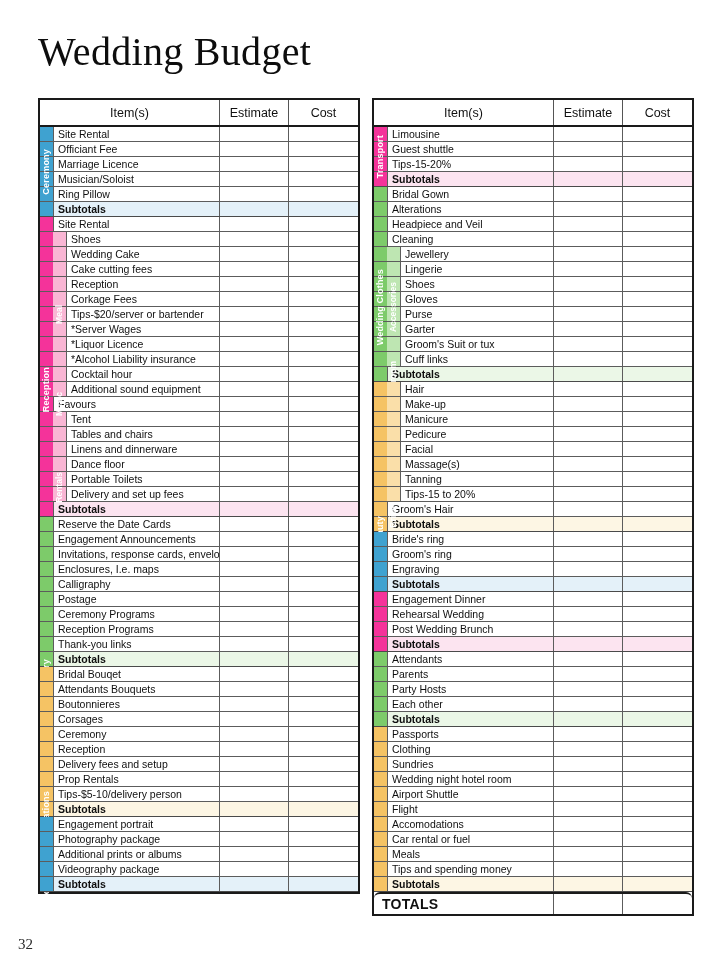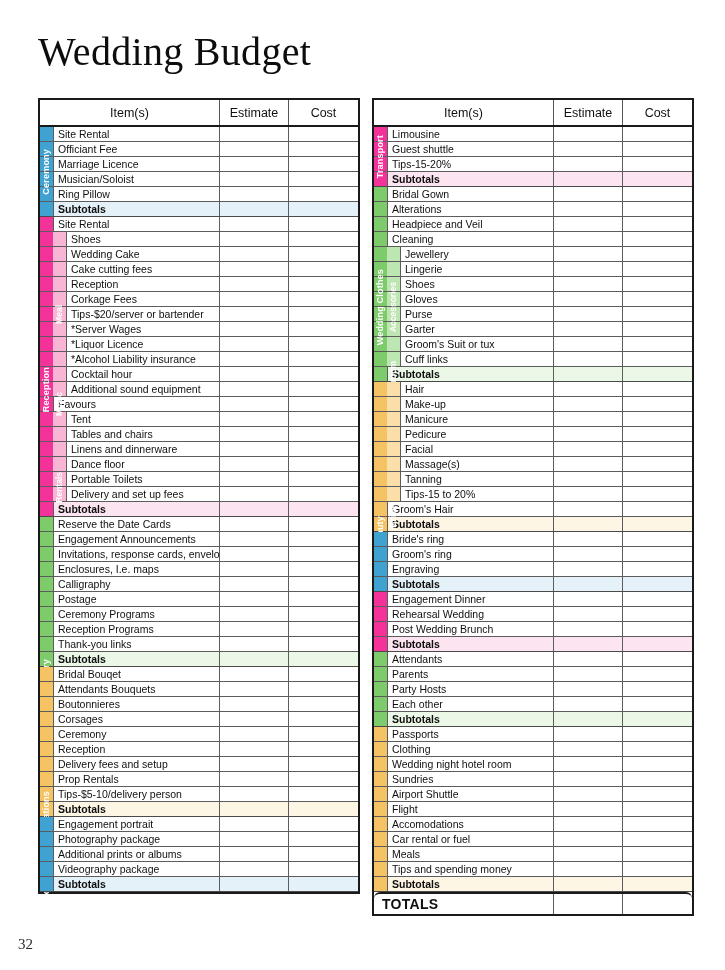--- a/index.html
+++ b/index.html
@@ -818,27 +818,27 @@
           <div class="cell"></div>
         </div>
         <div class="row">
           <div class="tab" style="background: rgb(245, 195, 100);"></div>
           <div class="label">Clothing</div>
           <div class="cell"></div>
           <div class="cell"></div>
         </div>
         <div class="row">
           <div class="tab" style="background: rgb(245, 195, 100);"></div>
+          <div class="label">Sundries</div>
+          <div class="cell"></div>
+          <div class="cell"></div>
+        </div>
+        <div class="row">
+          <div class="tab" style="background: rgb(245, 195, 100);"></div>
           <div class="label">Wedding night hotel room</div>
-          <div class="cell"></div>
-          <div class="cell"></div>
-        </div>
-        <div class="row">
-          <div class="tab" style="background: rgb(245, 195, 100);"></div>
-          <div class="label">Sundries</div>
           <div class="cell"></div>
           <div class="cell"></div>
         </div>
         <div class="row">
           <div class="tab" style="background: rgb(245, 195, 100);"></div>
           <div class="label">Airport Shuttle</div>
           <div class="cell"></div>
           <div class="cell"></div>
         </div>
         <div class="row">

